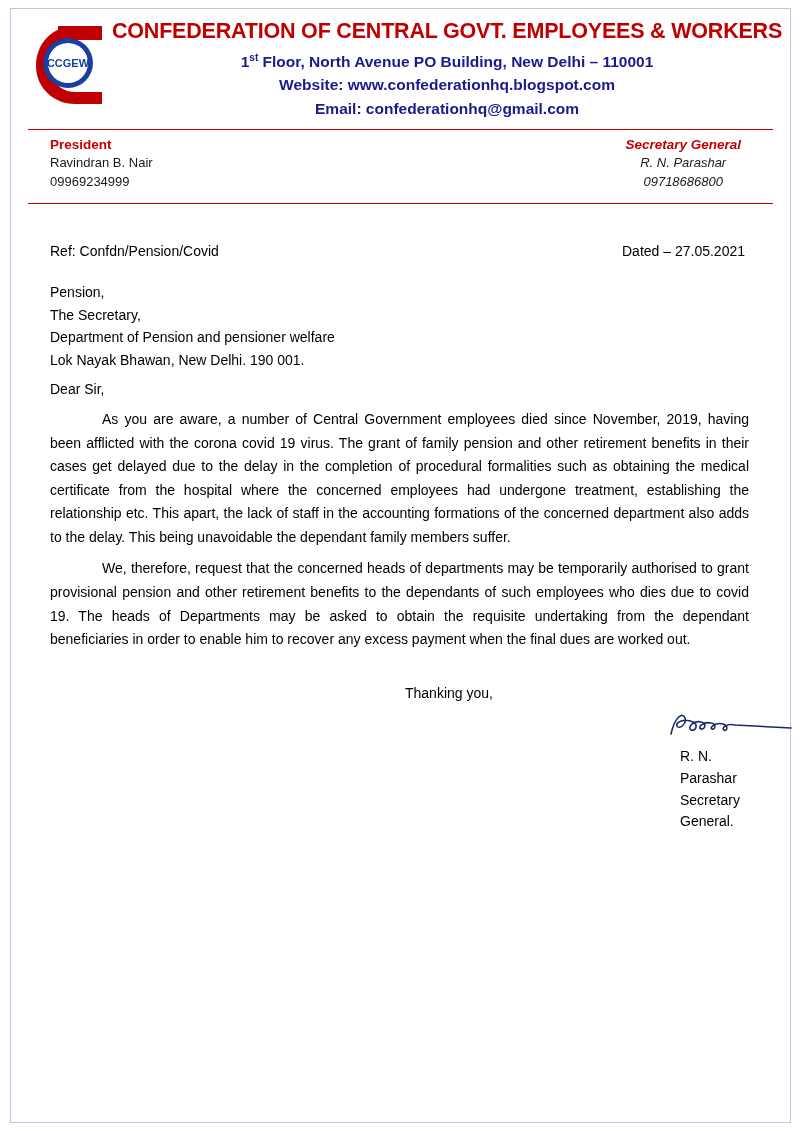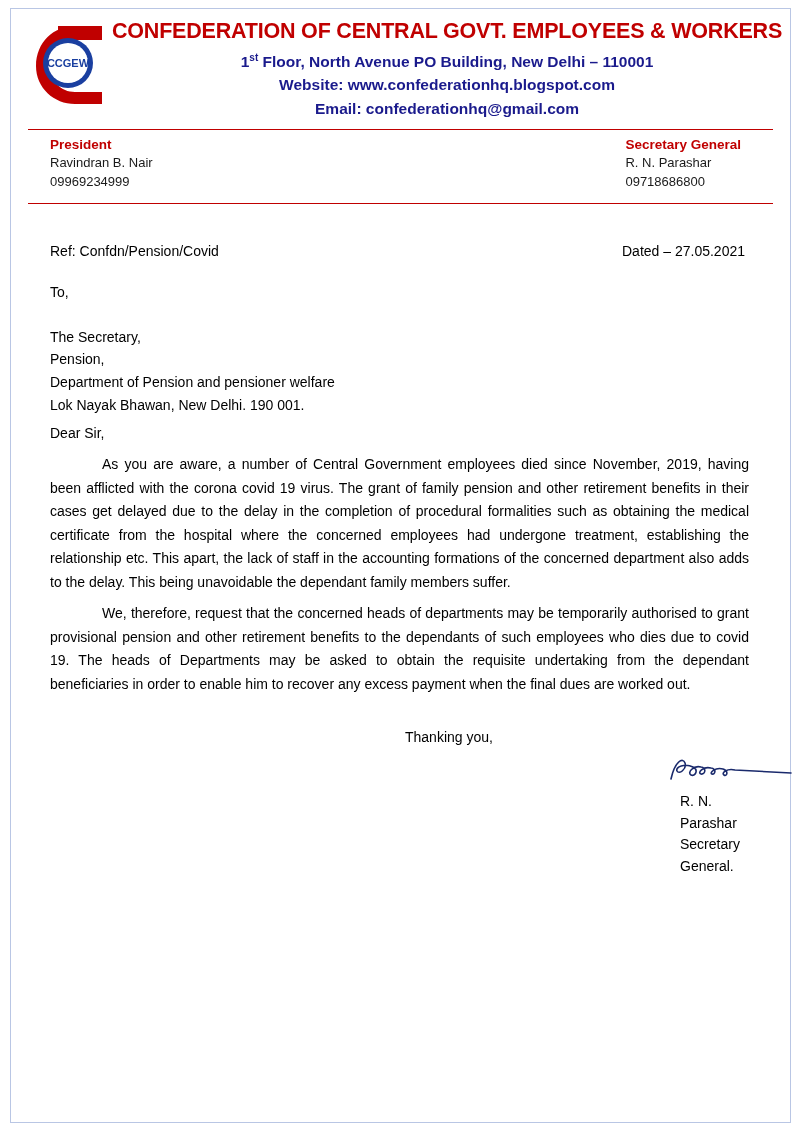--- a/index.html
+++ b/index.html
@@ -87,21 +87,21 @@
   }
 
   
   .officers {
     display: flex;
     justify-content: space-between;
     padding: 5px 4px 5px 22px;
     font-size: 13px;
   }
   .officer-col { line-height: 1.45; }
-  .officer-col.right { text-align: left; padding-right: 28px; }
+  .officer-col.right { text-align: center; padding-right: 28px; font-style: italic; }
   .officer-role {
     color: #c00000;
     font-weight: bold;
     font-size: 13.5px;
   }
   .officer-name, .officer-phone {
     color: #1a1a1a;
     font-size: 13px;
   }
 
@@ -207,25 +207,24 @@
 
     <div class="rule2"></div>
 
     <div class="refline">
       <div>Ref: Confdn/Pension/Covid</div>
       <div>Dated – 27.05.2021</div>
     </div>
 
     <div class="body-area">
 
-      <div class="blk">To,</div>
 
       <div class="blk">
+        <div class="addr-line">Pension,</div>
         <div class="addr-line">The Secretary,</div>
-        <div class="addr-line">Pension,</div>
         <div class="addr-line">Department of Pension and pensioner welfare</div>
         <div class="addr-line">Lok Nayak Bhawan, New Delhi. 190 001.</div>
       </div>
 
       <div class="dear">Dear Sir,</div>
 
 
       <div class="para"><span class="indent"></span><span>As you are aware, a number of Central Government employees died since November, 2019, having been afflicted with the corona covid 19 virus.  The grant of family pension and other retirement benefits in their cases get delayed  due to the delay in the completion of procedural formalities such as obtaining the medical certificate from the hospital where the concerned employees had undergone treatment, establishing the relationship etc.   This apart, the lack of staff in the accounting formations of the concerned department also adds to the delay.  This being unavoidable the dependant family members suffer.</span></div>
 
       <div class="para"><span class="indent"></span><span>We, therefore, request that the concerned heads of departments may be temporarily authorised to grant provisional pension and other retirement benefits to the dependants of such employees who dies due to covid 19.  The heads of Departments may be asked to obtain the requisite undertaking from the dependant beneficiaries in order to enable him to recover any excess payment when the final dues are worked out.</span></div>

